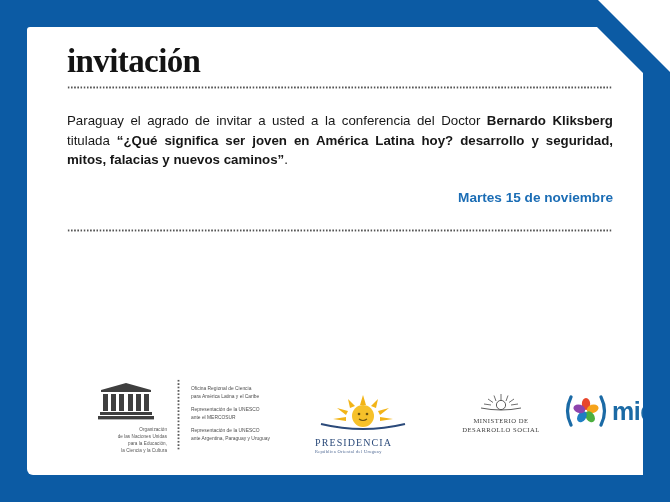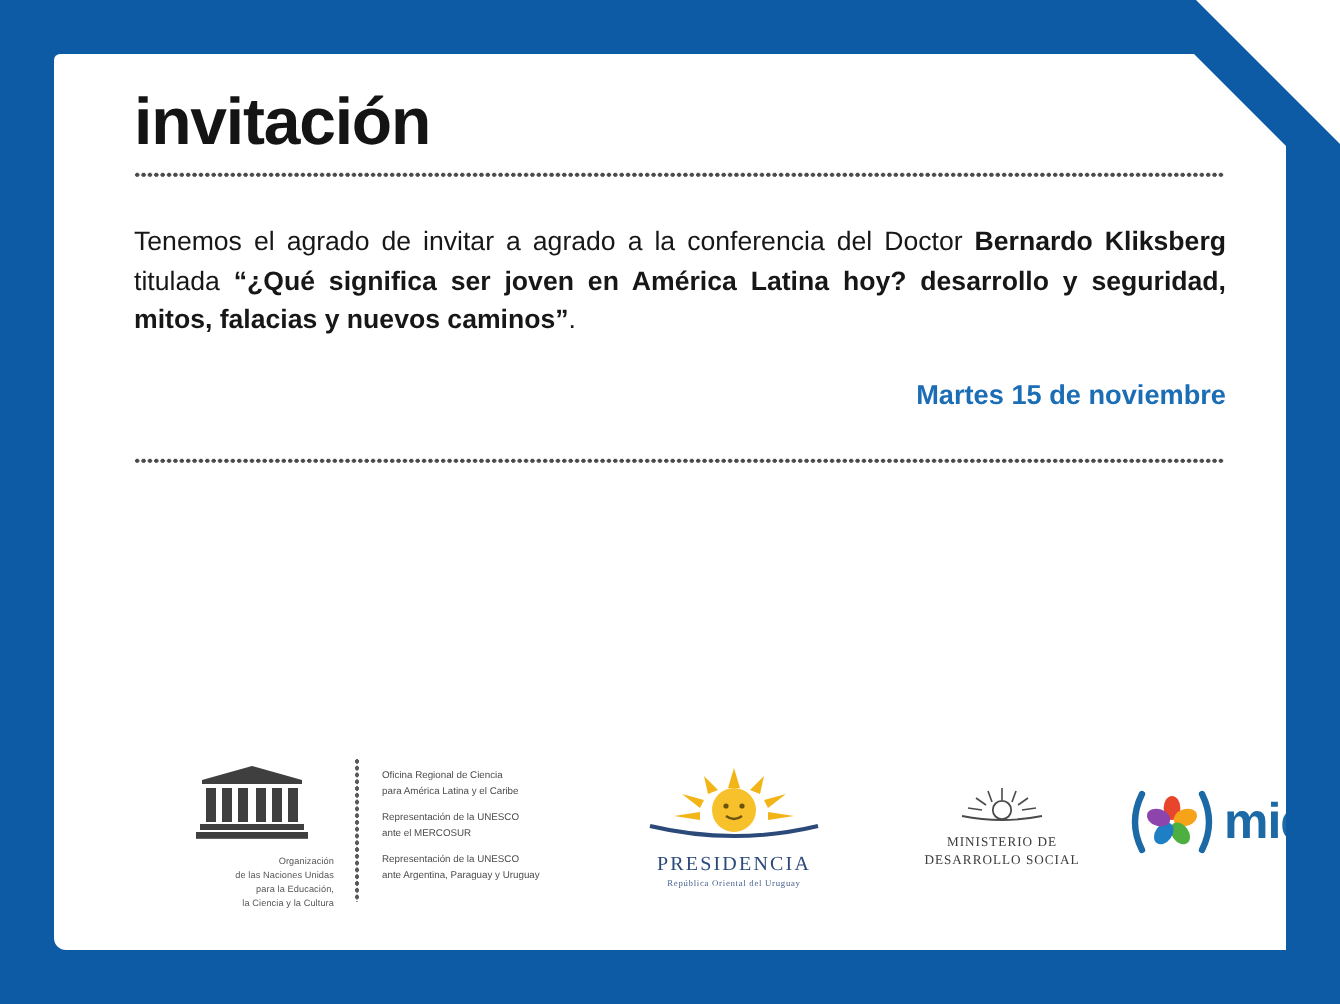--- a/index.html
+++ b/index.html
@@ -63,20 +63,21 @@
     width: 546px;
   }
 
   #title {
     font-size: 33px;
     font-weight: bold;
     color: #141414;
     letter-spacing: -0.6px;
     line-height: 1.1;
     margin: 0 0 7px 0;
+    font-family: Liberation Serif, serif;
   }
 
   .dots {
     height: 3px;
     background-image: radial-gradient(#4a4a4a 48%, transparent 52%);
     background-size: 3.2px 3.2px;
     background-repeat: repeat-x;
     background-position: 0 center;
   }
   #dots-top { width: 545px; margin-bottom: 22px; }
@@ -141,21 +142,21 @@
     top: 6px;
     width: 120px;
     font-size: 4.9px;
     line-height: 1.55;
     color: #4d4d4d;
   }
   #unesco-text div { margin-bottom: 6px; }
   #unesco-text div:last-child { margin-bottom: 0; }
 
   
-  #logo-presidencia { left: 248px; top: 2px; width: 104px; text-align: center; }
+  #logo-presidencia { left: 248px; top: 13px; width: 104px; text-align: left; }
   .pres-name {
     font-family: "Liberation Serif", serif;
     font-size: 10px;
     letter-spacing: 1.1px;
     color: #2b4a7a;
     margin-top: 1px;
   }
   .pres-sub {
     font-family: "Liberation Serif", serif;
     font-size: 4.4px;
@@ -192,21 +193,21 @@
   <div id="corner-cut"></div>
 
   <div id="sheet">
     <div id="sheet-cut"></div>
 
     <div id="content">
 
       <h1 id="title">invitación</h1>
       <div id="dots-top" class="dots"></div>
 
-      <p class="para"><span>Tenemos el agrado de invitar a agrado a la conferencia del Doctor </span><span class="b">Bernardo Kliksberg</span><span> titulada </span><span class="b">“¿Qué significa ser joven en América Latina hoy? desarrollo y seguridad, mitos, falacias y nuevos caminos”</span><span>.</span></p>
+      <p class="para"><span>Paraguay el agrado de invitar a usted a la conferencia del Doctor </span><span class="b">Bernardo Kliksberg</span><span> titulada </span><span class="b">“¿Qué significa ser joven en América Latina hoy? desarrollo y seguridad, mitos, falacias y nuevos caminos”</span><span>.</span></p>
 
 
       <div id="event">
         <div id="event-date">Martes 15 de noviembre</div>
       </div>
 
       <div id="dots-bottom" class="dots"></div>
     </div>
 
     <div id="logos">

